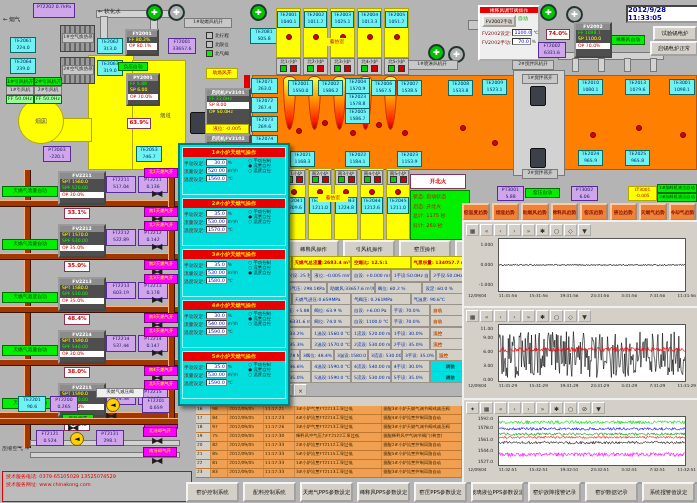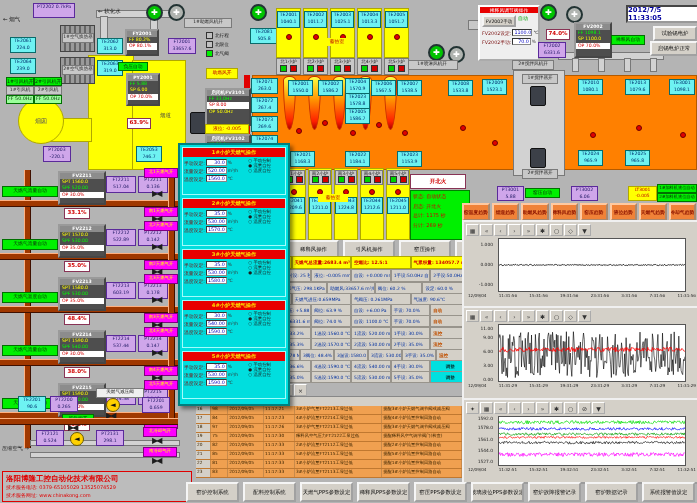--- a/index.html
+++ b/index.html
@@ -258,21 +258,21 @@
   <div class="a dot" style="left:350px;top:130px"></div>
   <div class="a dot" style="left:376px;top:122px"></div>
   <div class="a dot" style="left:402px;top:130px"></div>
   <div class="a dot" style="left:460px;top:125px"></div>
   <div class="a dot" style="left:492px;top:140px"></div>
   <div class="a dot" style="left:590px;top:132px"></div>
   <div class="a dot" style="left:636px;top:125px"></div>
   <div class="a dot" style="left:680px;top:132px"></div>
 
   <div class="a" style="left:626px;top:5px;width:69px;height:14px;background:#fff;border:2px inset #999;color:#0000a0;font-weight:bold;font-size:6.8px;display:flex;align-items:center;justify-content:center">
-      <span>2012/7/5 11:33:05</span>
+      <span>2012/9/28 11:33:05</span>
     </div>
   <div class="a" style="left:478px;top:5px;width:58px;height:52px;background:#efefef;border:2px outset #fff">
     <div style="background:#e80000;color:#fff;font-size:4.8px;text-align:center">稀释风调节阀操作</div>
     <div style="display:flex;gap:2px;margin:2px">
         <span class="b3" style="width:30px;height:8px;font-size:4.6px">FV2002手动</span>
         <span style="color:#00a000;font-size:5px">自动</span>
       </div>
     <div style="display:flex;gap:1px;margin:2px;align-items:center">
         <span class="fl">FV2002设定:</span>
         <span class="fi" style="width:16px">1100.0</span>
@@ -796,21 +796,20 @@
   <div class="a" style="left:2px;top:445px;font-size:5.2px"><span>压缩空气</span> <span>→</span></div>
   <div class="a pb" style="left:36px;top:430px;width:26px;height:14px"><span>FT2121</span><br><span>0.524</span></div>
   <div class="a" style="left:70px;top:432px;width:12px;height:12px;border-radius:50%;background:#ffd000;border:1px solid #6a5a00;display:flex;align-items:center;justify-content:center;font-size:7px">◄</div>
   <div class="a pb" style="left:96px;top:430px;width:26px;height:14px"><span>PT2131</span><br><span>298.1</span></div>
   <div class="a ml" style="left:143px;top:427px;width:32px;height:8px">北冷却气开</div>
   <span class="a valve" style="left:152px;top:437px">▶◀</span>
   <div class="a ml" style="left:143px;top:447px;width:32px;height:8px">南冷却气开</div>
   <span class="a valve" style="left:152px;top:457px">▶◀</span>
 
   <div class="a comp" style="left:2px;top:471px;width:182px;height:27px">
-    <div class="n">洛阳博隆工控自动化技术有限公司</div>
     <div class="s">技术服务电话: 0379-65105029  13525074529</div>
     <div class="s">技术服务网址: www.chinakong.com</div>
   </div>
 
   <div class="a" style="left:462px;top:203px;width:234px;display:flex;gap:2px">
     <div class="tb" style="flex:1;height:14px">窑温度趋势</div>
       <div class="tb" style="flex:1;height:14px">烟道趋势</div>
       <div class="tb" style="flex:1;height:14px">助燃风趋势</div>
       <div class="tb" style="flex:1;height:14px">稀释风趋势</div>
       <div class="tb" style="flex:1;height:14px">窑压趋势</div>

